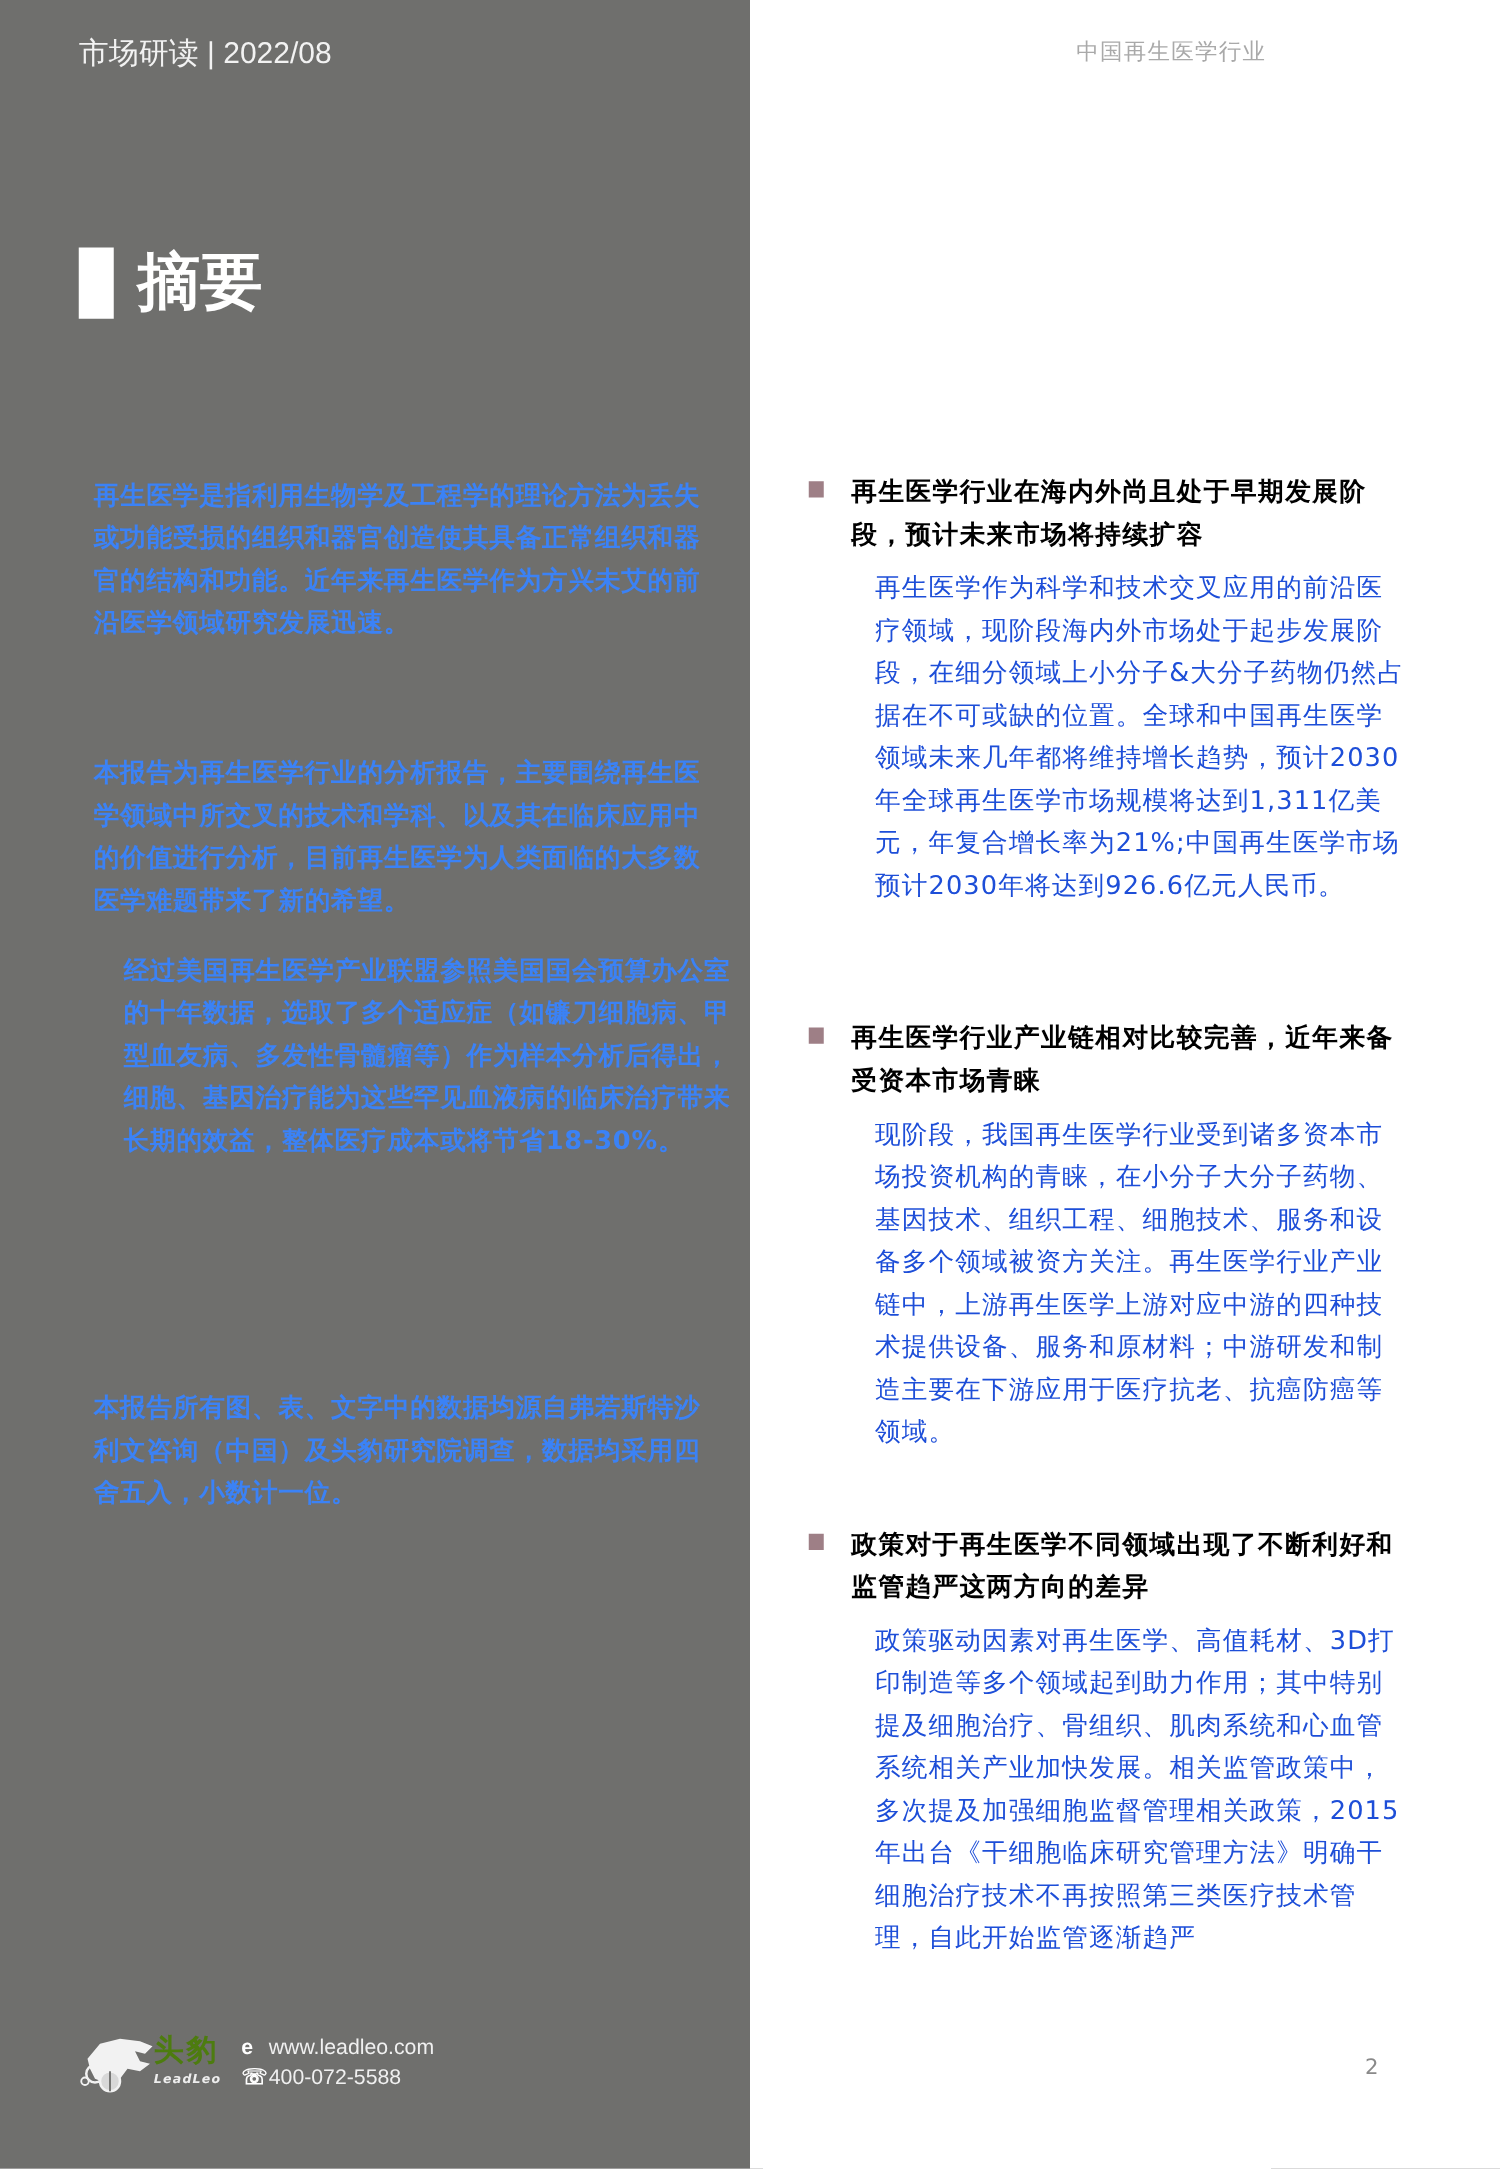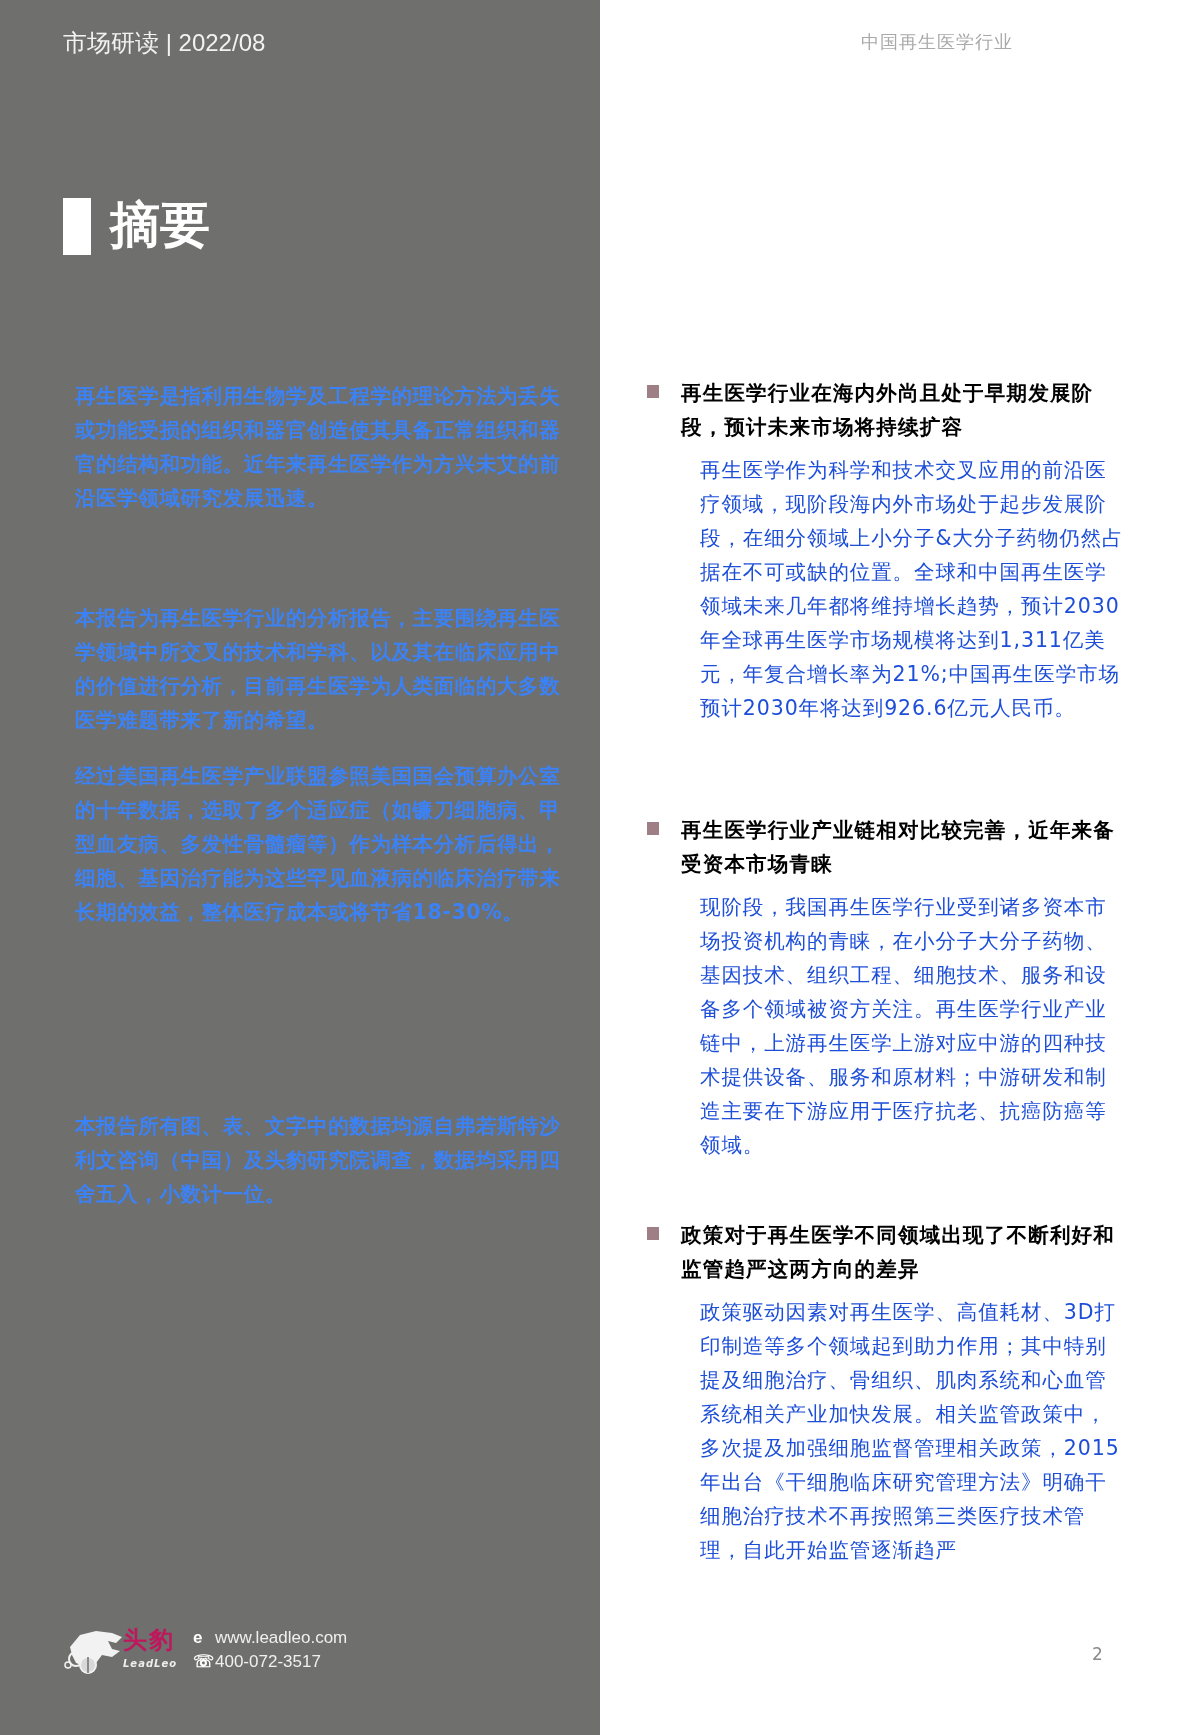--- a/index.html
+++ b/index.html
@@ -38,21 +38,21 @@
   .sec-title {
     position: absolute; left: 34px; top: -4px; width: 440px;
     color: #000000; font-size: 20.5px; line-height: 34px; font-weight: bold; letter-spacing: 1.2px;
   }
   .sec-body {
     position: absolute; left: 53px; width: 425px;
     color: #1d4ed8; font-size: 20.5px; line-height: 34px; letter-spacing: 0.9px;
   }
   .footer-logo { position: absolute; left: 62px; top: 1625px; width: 80px; height: 50px; }
   .logo-cn {
-    position: absolute; left: 123px; top: 1626px; color: #be185d;
+    position: absolute; left: 123px; top: 1626px; color: #4d7c0f;
     font-size: 24px; font-weight: bold; letter-spacing: 2px; line-height: 28px;
   }
   .logo-en {
     position: absolute; left: 123px; top: 1658px; color: #eeeeee;
     font-size: 10px; font-style: italic; font-weight: bold; letter-spacing: 1px;
   }
   .contact-row {
     position: absolute; left: 193px; color: #f0f0f0;
     font-family: "Liberation Sans", sans-serif; font-size: 17px; line-height: 22px; white-space: nowrap;
   }
@@ -70,21 +70,21 @@
 <div class="header-left">市场研读 | 2022/08</div>
 <div class="header-right">中国再生医学行业</div>
 
 <div class="title-block">
   <div class="title-bar"></div>
   <div class="title-text">摘要</div>
 </div>
 
 <div class="left-para" style="top:379px;">再生医学是指利用生物学及工程学的理论方法为丢失或功能受损的组织和器官创造使其具备正常组织和器官的结构和功能。近年来再生医学作为方兴未艾的前沿医学领域研究发展迅速。</div>
 <div class="left-para" style="top:569px;margin-top:32px;">本报告为再生医学行业的分析报告，主要围绕再生医学领域中所交叉的技术和学科、以及其在临床应用中的价值进行分析，目前再生医学为人类面临的大多数医学难题带来了新的希望。</div>
-<div class="left-para" style="top:759px;">经过美国再生医学产业联盟参照美国国会预算办公室的十年数据，选取了多个适应症（如镰刀细胞病、甲型血友病、多发性骨髓瘤等）作为样本分析后得出，细胞、基因治疗能为这些罕见血液病的临床治疗带来长期的效益，整体医疗成本或将节省18-30%。</div>
+<div class="left-para" style="top:759px;margin-left:24px;">经过美国再生医学产业联盟参照美国国会预算办公室的十年数据，选取了多个适应症（如镰刀细胞病、甲型血友病、多发性骨髓瘤等）作为样本分析后得出，细胞、基因治疗能为这些罕见血液病的临床治疗带来长期的效益，整体医疗成本或将节省18-30%。</div>
 <div class="left-para" style="top:1109px;">本报告所有图、表、文字中的数据均源自弗若斯特沙利文咨询（中国）及头豹研究院调查，数据均采用四舍五入，小数计一位。</div>
 
 <div class="section" style="top:380px;">
   <div class="bullet"></div>
   <div class="sec-title">再生医学行业在海内外尚且处于早期发展阶段，预计未来市场将持续扩容</div>
   <div class="sec-body" style="top:73px;">再生医学作为科学和技术交叉应用的前沿医疗领域，现阶段海内外市场处于起步发展阶段，在细分领域上小分子&amp;大分子药物仍然占据在不可或缺的位置。全球和中国再生医学领域未来几年都将维持增长趋势，预计2030年全球再生医学市场规模将达到1,311亿美元，年复合增长率为21%;中国再生医学市场预计2030年将达到926.6亿元人民币。</div>
 </div>
 
 <div class="section" style="top:817px;">
   <div class="bullet"></div>
@@ -105,16 +105,16 @@
   <line x1="26" y1="32" x2="26" y2="48" stroke="#6f6f6d" stroke-width="1.5"></line>
   <circle cx="6" cy="40" r="3" fill="none" stroke="#f2f2f2" stroke-width="1.5"></circle>
 </svg>
 <div class="logo-cn">头豹</div>
 <div class="logo-en">LeadLeo</div>
 
 <div class="contact-row" style="top:1627px;">
   <span class="contact-icon">e</span><span>www.leadleo.com</span>
 </div>
 <div class="contact-row" style="top:1651px;">
-  <span class="contact-icon">☏</span><span>400-072-3517</span>
+  <span class="contact-icon">☏</span><span>400-072-5588</span>
 </div>
 
 <div class="page-number">2</div>
 
 </body></html>

